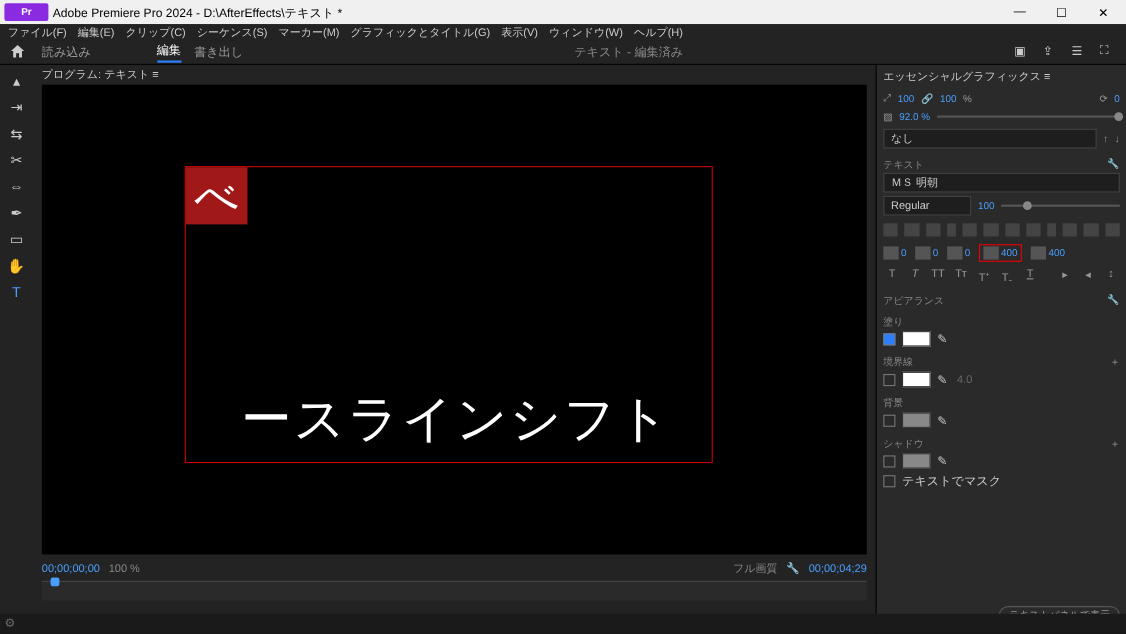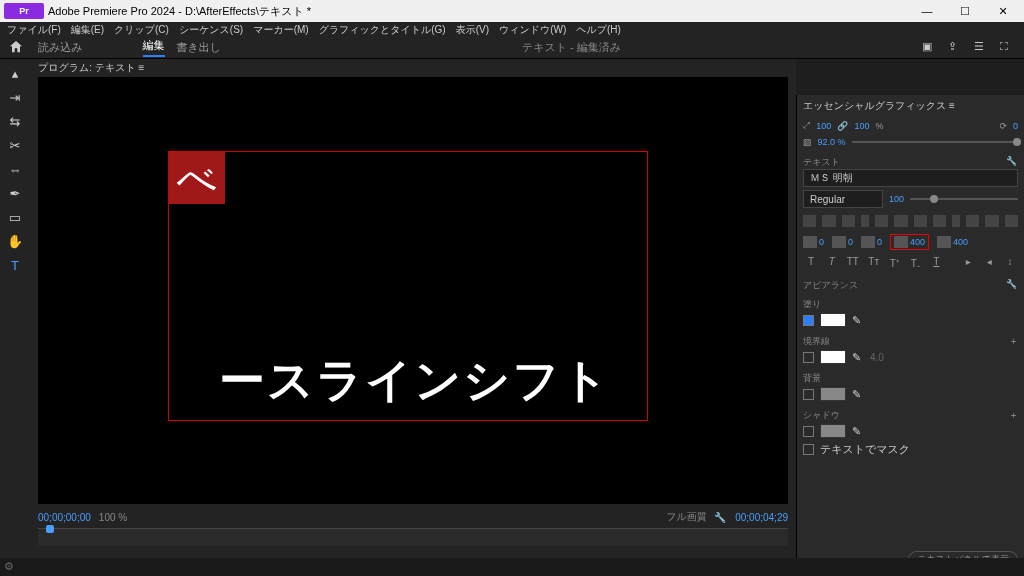--- a/index.html
+++ b/index.html
@@ -28,34 +28,34 @@
 .main { display: flex; height: 517px; }
 .toolbar { width: 30px; background: #232323; display: flex; flex-direction: column; align-items: center; padding-top: 6px; gap: 8px; }
 .toolbar .tool { width: 16px; height: 16px; color: #ccc; display:flex;align-items:center;justify-content:center;font-size:13px; }
 .toolbar .tool.active { color: #4a9eff; }
 
 .center-col { flex: 1; background: #232323; display: flex; flex-direction: column; }
 .panel-header { height: 18px; padding: 2px 8px; color: #ccc; font-size: 10px; display:flex;align-items:center; }
 .viewer { flex: 1; background: #000; margin: 0 8px; position: relative; }
 .text-frame { position: absolute; left: 130px; top: 74px; width: 480px; height: 270px; border: 1px solid #c00; }
 .sel-char { position: absolute; left: 0; top: 0; width: 56px; height: 52px; background: #a01818; color: #fff; font-size: 40px; font-family: "MS Mincho", serif; display:flex;align-items:center;justify-content:center; }
-.big-text { position: absolute; left: 50px; bottom: 8px; color: #fff; font-size: 46px; font-family: "MS Mincho", serif; letter-spacing: 2px; font-weight: bold; }
+.big-text { position: absolute; left: 50px; bottom: 8px; color: #fff; font-size: 46px; font-family: "MS Mincho", serif; letter-spacing: 2px; }
 
 .viewer-footer { height: 18px; margin: 4px 8px 0; display: flex; align-items: center; gap: 8px; font-size: 10px; color: #4a9eff; }
 .viewer-footer .tc { color: #4a9eff; }
 .viewer-footer .pct { color: #888; }
 .viewer-footer .spacer { flex: 1; }
 .viewer-footer .lbl { color: #888; }
 .timeline-ruler { height: 18px; margin: 2px 8px; background: #2a2a2a; border-top: 1px solid #444; position:relative; }
 .timeline-ruler .mark { position:absolute; left:8px; top:-4px; width:8px; height:8px; background:#4a9eff; border-radius:2px; }
 .transport { height: 22px; display: flex; align-items: center; justify-content: center; gap: 10px; color: #ccc; margin-top: 6px; }
 .transport span { width: 14px; text-align: center; font-size: 11px; }
 
 
-.right-panel { width: 228px; background: #2a2a2a; border-left: 1px solid #000; display: flex; flex-direction: column; padding: 4px 6px; overflow: hidden; margin-top: 36px; }
+.right-panel { width: 228px; background: #2a2a2a; border-left: 1px solid #000; display: flex; flex-direction: column; padding: 4px 6px; overflow: hidden; }
 .rp-title { font-size: 10px; color: #ccc; margin-bottom: 4px; }
 .rp-row { display: flex; align-items: center; gap: 6px; padding: 3px 0; font-size: 9px; color: #999; }
 .rp-row .val { color: #4a9eff; }
 .rp-row .slider { flex:1; height:2px; background:#555; position:relative; }
 .rp-row .slider .knob { position:absolute; right:-3px; top:-3px; width:8px; height:8px; border-radius:50%; background:#888; }
 .section-label { font-size: 9px; color: #888; margin-top: 6px; }
 .dropdown { background: #1e1e1e; border: 1px solid #444; height: 18px; padding: 2px 6px; font-size: 10px; color: #ccc; display:flex;align-items:center; }
 .dropdown.wide { width: 100%; }
 .align-row { display: flex; gap: 6px; padding: 4px 0; }
 .align-row span { width: 14px; height: 12px; background: #444; }
@@ -188,20 +188,25 @@
         <span class="val">0</span>
     </div>
     <div class="rp-row">
       <span>▨</span>
         <span class="val">92.0 %</span>
       <div class="slider">
           <div class="knob"></div>
         </div>
     </div>
 
+    <div class="rp-row">
+      <div class="dropdown wide">なし</div>
+      <span>↑</span>
+      <span>↓</span>
+    </div>
 
     <div class="section-label" style="display:flex">
         <span>テキスト</span>
         <span class="plus wrench">🔧</span>
       </div>
     <div class="dropdown wide">ＭＳ 明朝</div>
     <div class="rp-row">
       <div class="dropdown" style="width:80px">Regular</div>
       <span class="val">100</span>
       <div class="slider" style="width:70px">

